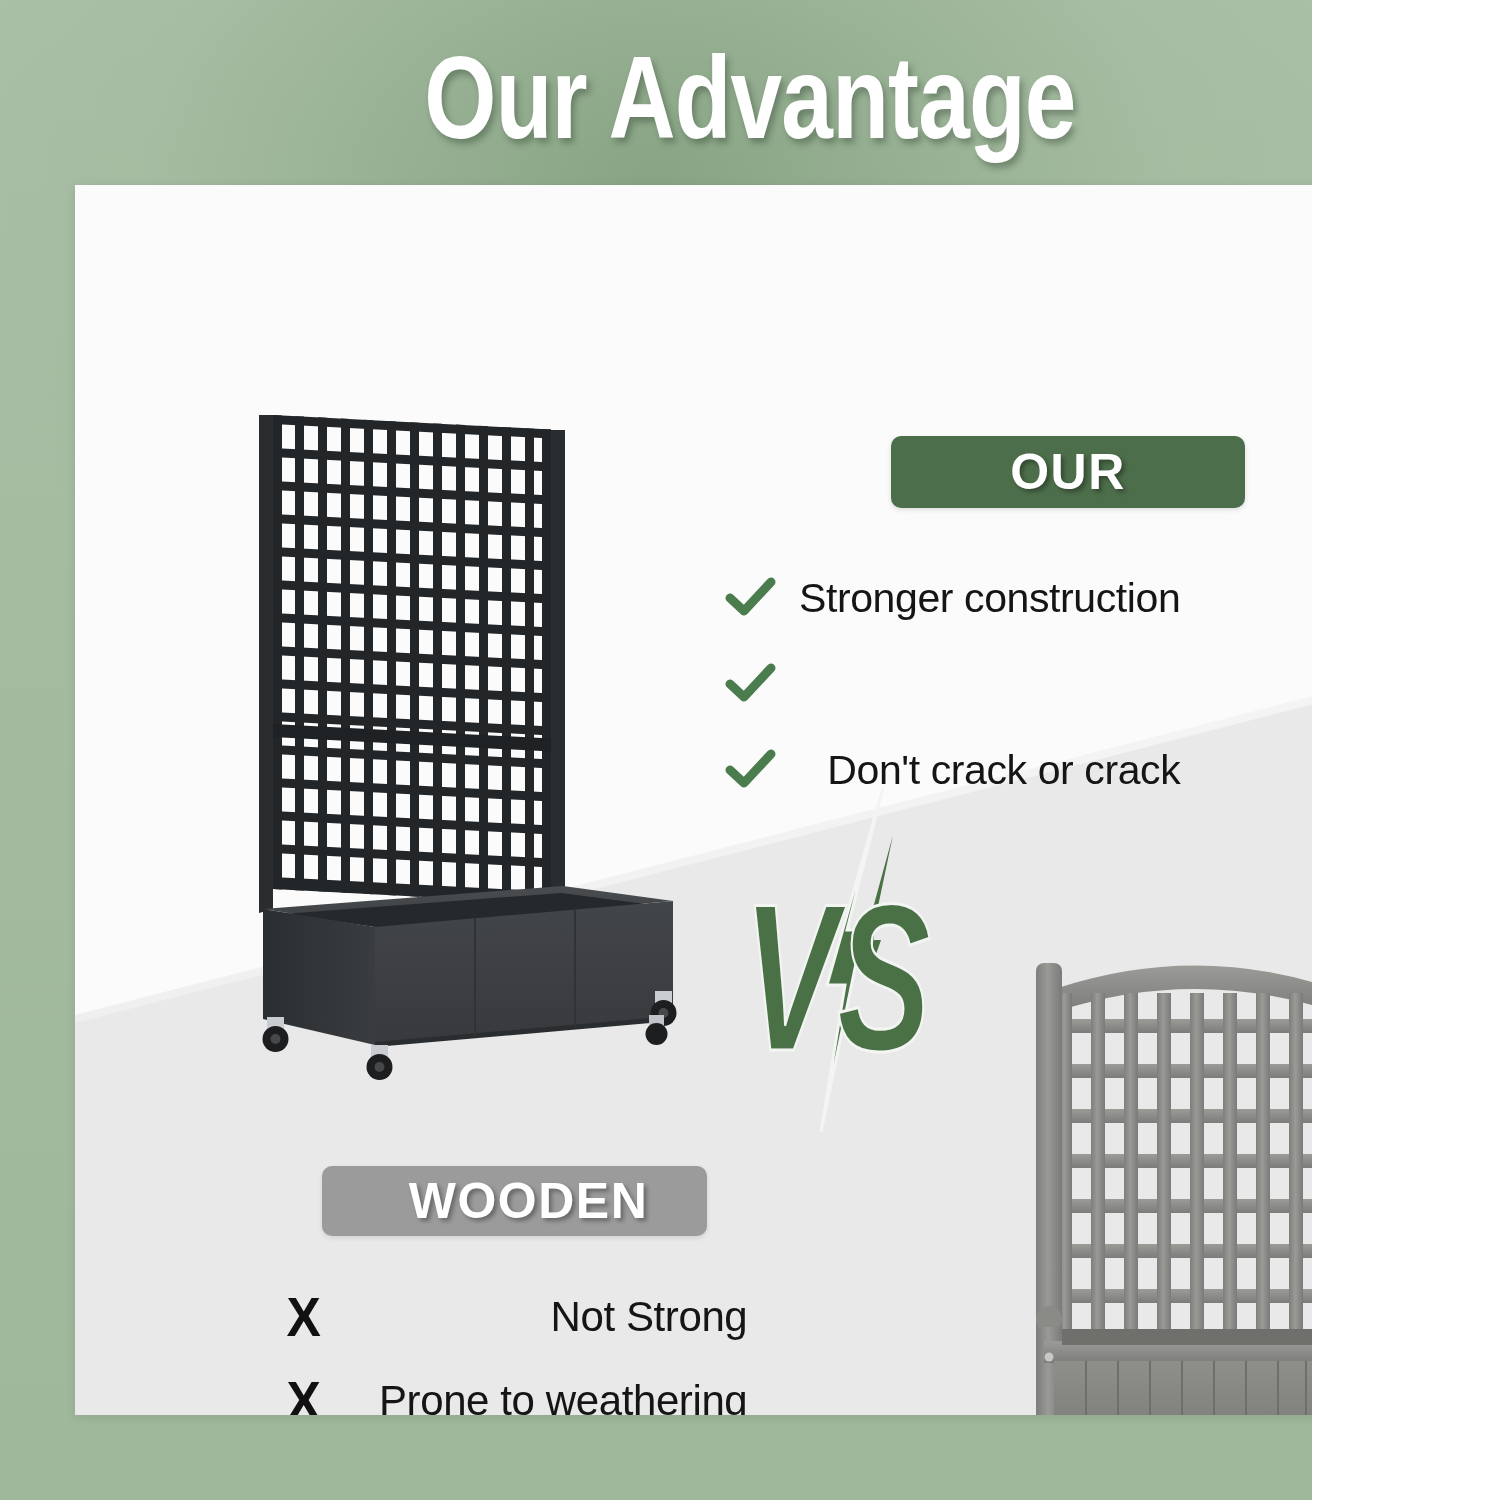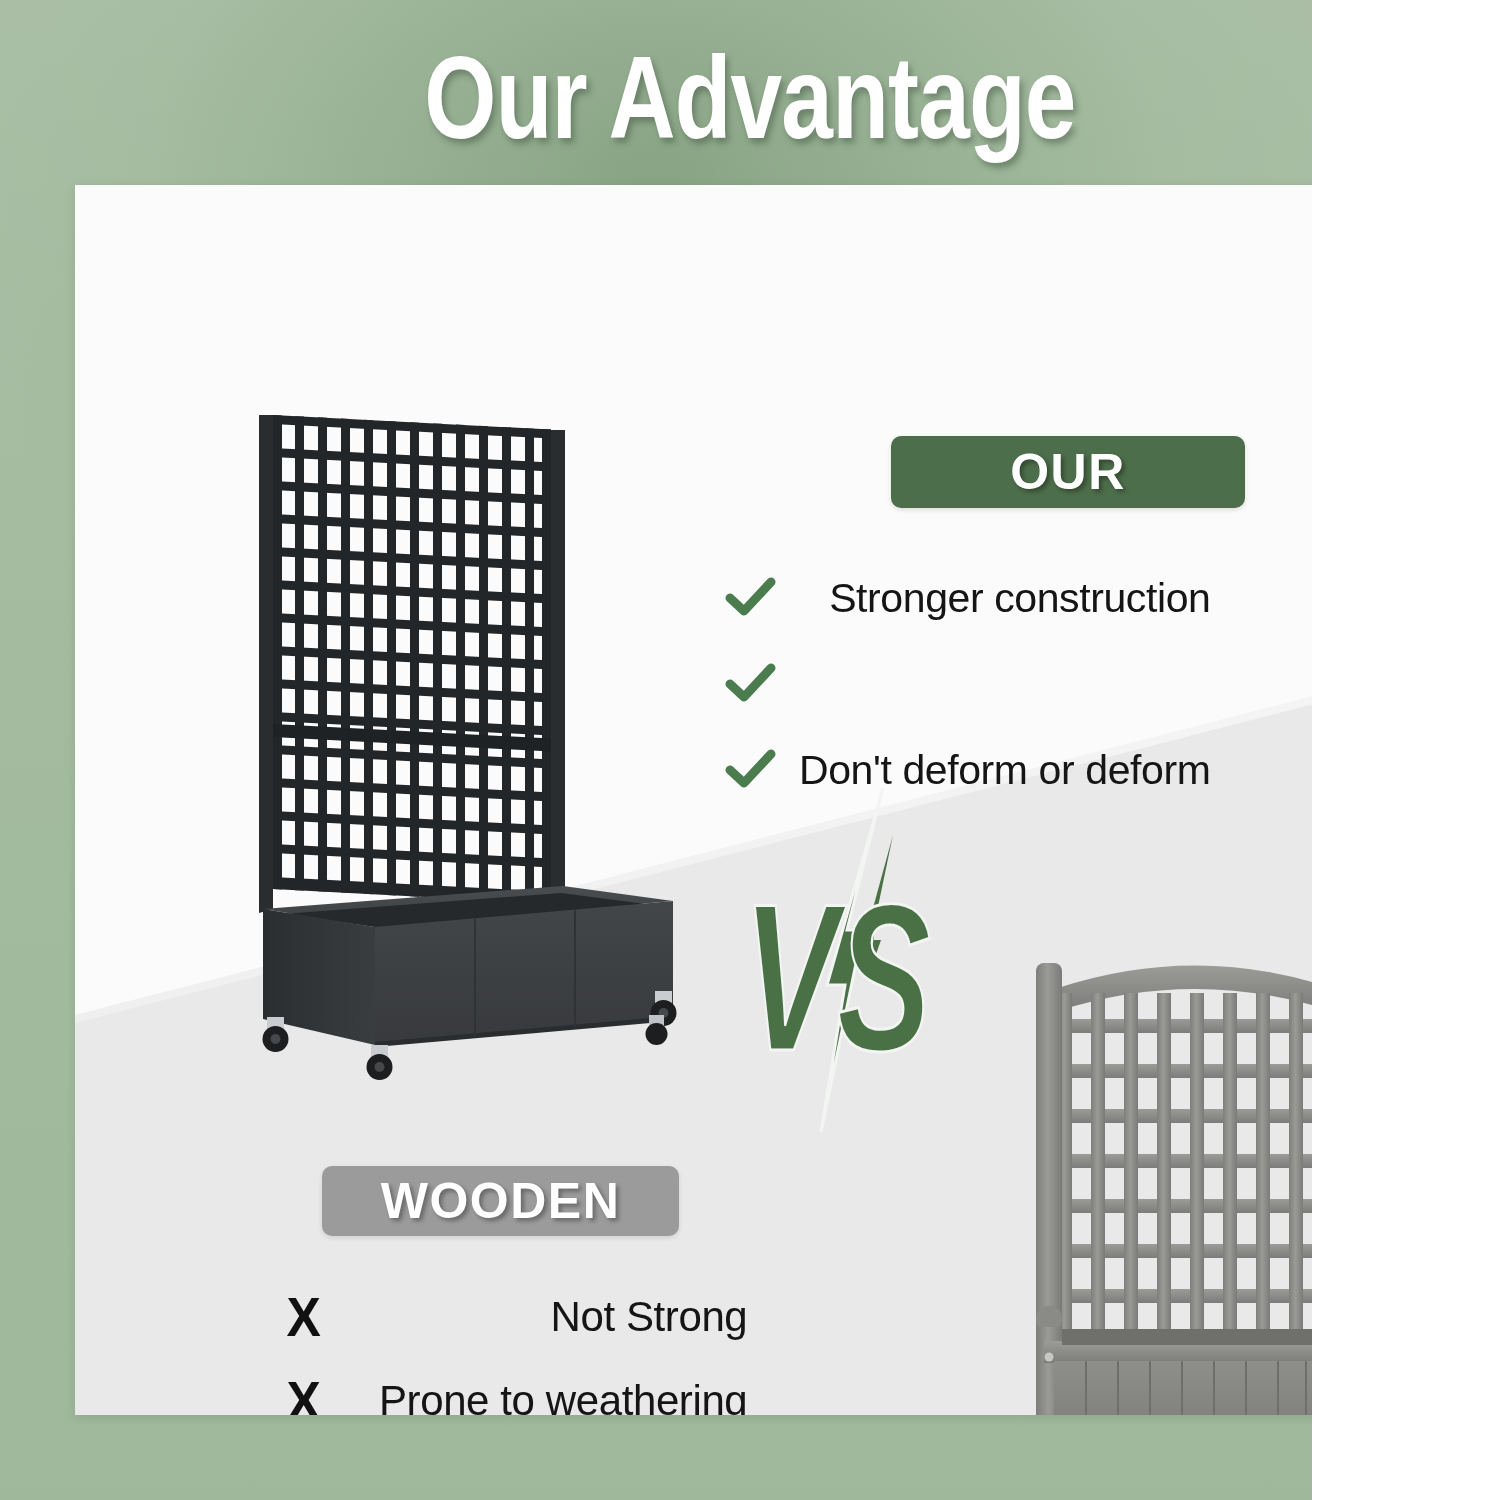--- a/index.html
+++ b/index.html
@@ -89,20 +89,21 @@
     box-shadow: 0 2px 5px rgba(0,0,0,0.12);
   }
   .badge-wooden {
     left: 247px;
     top: 981px;
     width: 357px;
     height: 70px;
     background: #9b9b9b;
     font-size: 50px;
     box-shadow: 0 2px 5px rgba(0,0,0,0.10);
+    padding-left: 28px;
   }
 
   
   .list { position: absolute; }
   .list-our  { left: 650px; top: 370px; }
   .list-wood { left: 210px; top: 1090px; }
 
   .list-row {
     display: flex;
     align-items: center;
@@ -400,21 +401,21 @@
           </svg>
         </span>
       </div>
 
       <div class="list-row">
         <span class="mark">
           <svg width="52" height="42" viewBox="0 0 52 42">
             <path d="M5 21 L19 34 L46 5" fill="none" stroke="#4a7c4e" stroke-width="9" stroke-linecap="round" stroke-linejoin="round"></path>
           </svg>
         </span>
-        <span class="list-text">Don't deform or deform</span>
+        <span class="list-text">Don't crack or crack</span>
       </div>
     </div>
 
     <div class="list list-wood">
 
       <div class="list-row">
         <span class="mark">
           <span class="mark-x">X</span>
         </span>
         <span class="list-text">Not Strong</span>

